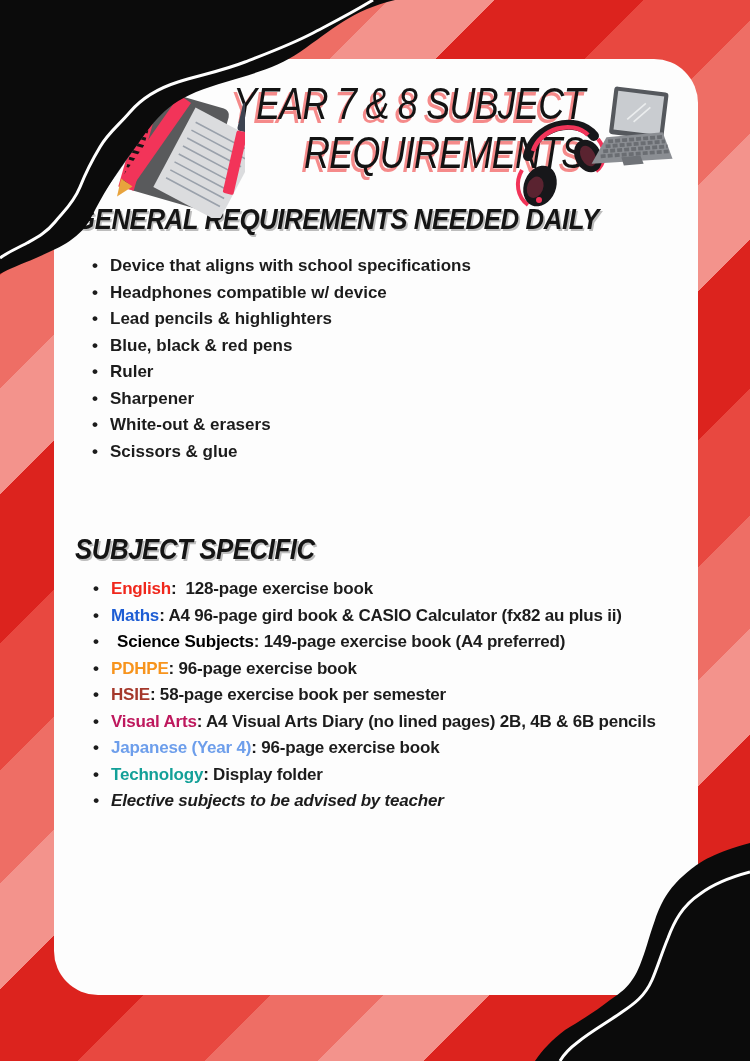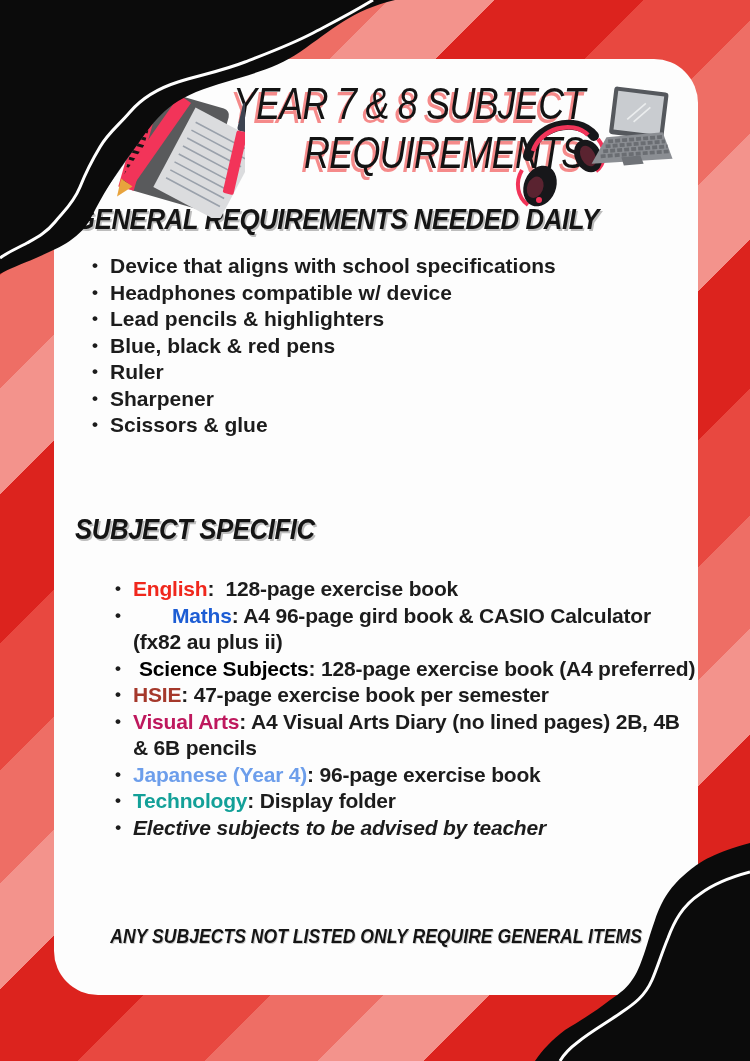--- a/index.html
+++ b/index.html
@@ -32,32 +32,32 @@
   .section-heading {
     position:absolute; left:21px; font-style:italic; font-weight:700;
     color:#151515; font-size:30px; line-height:32px; letter-spacing:-0.5px;
     white-space:nowrap;
   }
   .section-heading .hline {
     display:inline-block; transform:scaleX(0.86); transform-origin:left center;
     text-shadow:2px 2px 0 #bdbdbd;
   }
   .heading-general { top:144px; }
-  .heading-subjects { top:454px; }
+  .heading-subjects { top:474px; }
 
   ul.req-list { list-style:none; margin:0; padding:0; position:absolute; }
   ul.req-list li {
     position:relative; padding-left:19px; font-weight:700; color:#1c1c1c;
-    font-size:21px; line-height:26.5px;
+    font-size:17px; line-height:26.5px;
   }
   ul.req-list li::before {
     content:"\2022"; position:absolute; left:1px; top:0; font-size:17px;
   }
   .general-list { left:37px; top:194px; width:560px; }
-  .subject-list { left:60px; top:517px; width:585px; }
+  .subject-list { left:38px; top:517px; width:585px; }
   .subject-list li { letter-spacing:-0.2px; }
   .subj-name { font-weight:700; }
   .subj-rest { white-space:pre-wrap; }
   li.elective { font-style:italic; }
 
   .footer-note {
     position:absolute; left:0; right:0; top:866px; text-align:center;
     font-style:italic; font-weight:700; font-size:20px; color:#151515;
     white-space:nowrap;
   }
@@ -143,57 +143,58 @@
       <span class="hline">GENERAL REQUIREMENTS NEEDED DAILY</span>
     </div>
 
     <ul class="req-list general-list">
       <li>Device that aligns with school specifications</li>
       <li>Headphones compatible w/ device</li>
       <li>Lead pencils &amp; highlighters</li>
       <li>Blue, black &amp; red pens</li>
       <li>Ruler</li>
       <li>Sharpener</li>
+      <li>White-out &amp; erasers</li>
       <li>Scissors &amp; glue</li>
     </ul>
 
     <div class="section-heading heading-subjects">
       <span class="hline">SUBJECT SPECIFIC</span>
     </div>
 
     <ul class="req-list subject-list">
       <li>
         <span class="subj-name" style="color: rgb(240, 39, 28);">English</span><span class="subj-rest">:  128-page exercise book</span>
       </li>
       <li>
-        <span class="subj-name" style="color: rgb(29, 93, 212); margin-left: 39px;">Maths</span><span class="subj-rest">: A4 96-page gird book &amp; CASIO Calculator (fx82 au plus ii)</span>
-      </li>
-      <li>
-        <span class="subj-name" style="color: #000000; margin-left: 6px;">Science Subjects</span><span class="subj-rest">: 128-page exercise book (A4 preferred)</span>
-      </li>
-      <li>
-        <span class="subj-name" style="color: rgb(165, 56, 43);">HSIE</span><span class="subj-rest">: 47-page exercise book per semester</span>
+        <span class="subj-name" style="color: rgb(29, 93, 212);">Maths</span><span class="subj-rest">: A4 96-page gird book &amp; CASIO Calculator (fx82 au plus ii)</span>
+      </li>
+      <li>
+        <span class="subj-name" style="color: #000000; margin-left: 6px;">Science Subjects</span><span class="subj-rest">: 149-page exercise book (A4 preferred)</span>
+      </li>
+      <li>
+        <span class="subj-name" style="color: rgb(247, 148, 29);">PDHPE</span><span class="subj-rest">: 96-page exercise book</span>
+      </li>
+      <li>
+        <span class="subj-name" style="color: rgb(165, 56, 43);">HSIE</span><span class="subj-rest">: 58-page exercise book per semester</span>
       </li>
       <li>
         <span class="subj-name" style="color: #be185d;">Visual Arts</span><span class="subj-rest">: A4 Visual Arts Diary (no lined pages) 2B, 4B &amp; 6B pencils</span>
       </li>
       <li>
         <span class="subj-name" style="color: rgb(109, 158, 235);">Japanese (Year 4)</span><span class="subj-rest">: 96-page exercise book</span>
       </li>
       <li>
         <span class="subj-name" style="color: rgb(19, 160, 152);">Technology</span><span class="subj-rest">: Display folder</span>
       </li>
       <li class="elective">
         <span class="subj-rest">Elective subjects to be advised by teacher</span>
       </li>
     </ul>
 
-    <div class="footer-note">
-      <span class="fline">ANY SUBJECTS NOT LISTED ONLY REQUIRE GENERAL ITEMS</span>
-    </div>
   </div>
 
   <svg class="decor-overlay" width="750" height="1061" viewBox="0 0 750 1061">
     <g>
       <path d="M0 0 H395 C352 10 332 30 300 52 C268 74 230 78 196 92
                C160 107 150 128 132 152 C114 176 102 196 92 216
                C80 240 58 248 36 258 C20 265 10 268 0 274 Z" fill="#0b0b0b"></path>
       <path d="M373 0 C350 14 330 24 313 33 C290 45 268 53 245 62
                C222 71 200 75 178 82 C156 89 142 98 130 112
                C118 126 108 133 100 147 C91 162 86 172 80 187

